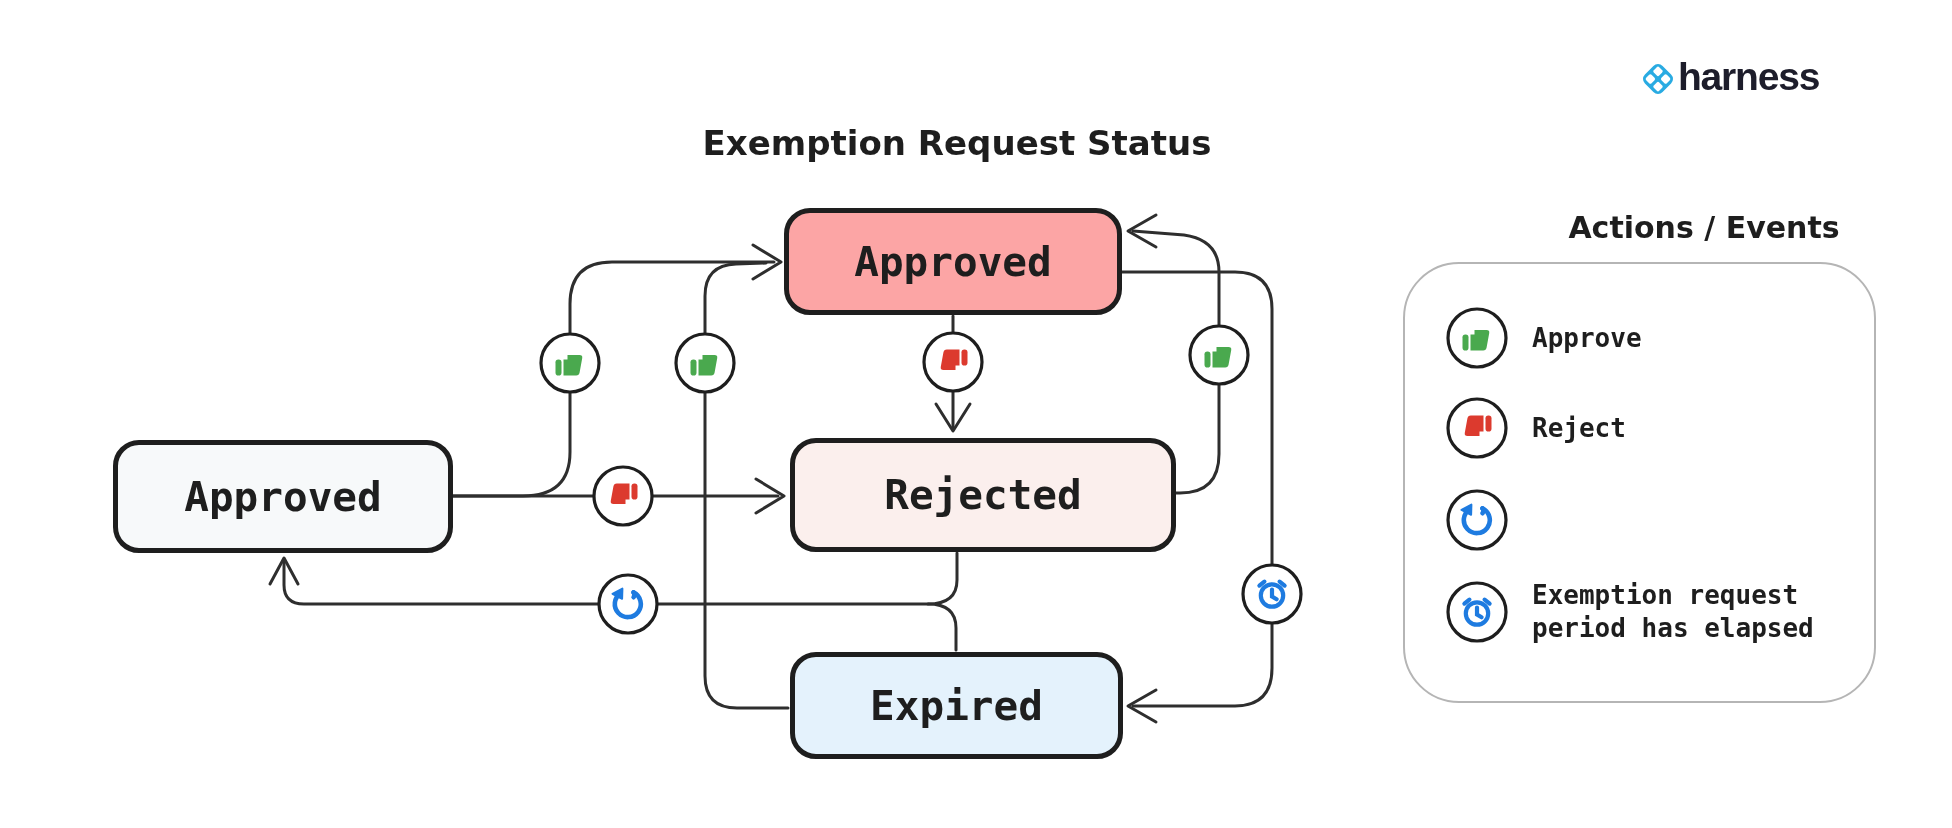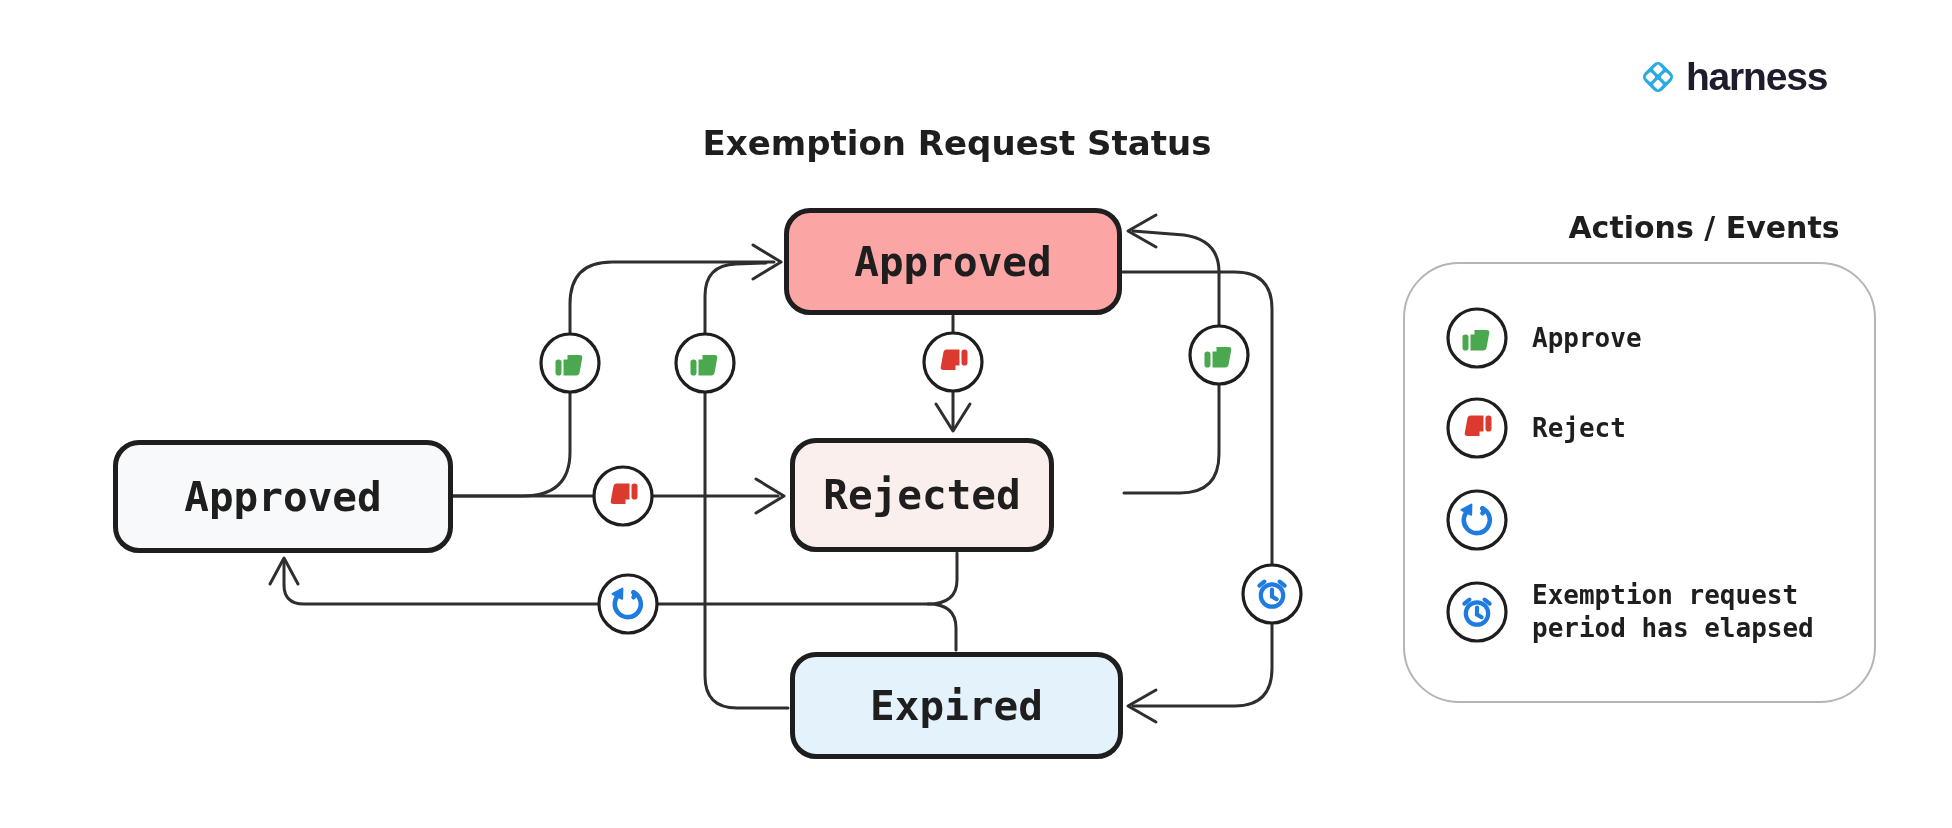--- a/index.html
+++ b/index.html
@@ -21,21 +21,21 @@
 
   
   .legend-panel{left:1403px;top:262px;width:473px;height:441px;border:2.5px solid #b5b5b5;
                 border-radius:56px;box-sizing:border-box;background:#ffffff;}
   .legend-item{position:absolute;left:1446px;display:flex;align-items:center;height:62px;gap:24px;}
   .legend-icon{width:62px;height:62px;flex:0 0 62px;}
   .legend-label{font-family:"DejaVu Sans Mono",monospace;font-weight:600;font-size:26px;
                 line-height:33px;color:#1e1e1e;width:340px;}
 
   
-  .brand{left:1638px;top:55px;display:flex;align-items:center;gap:8px;}
+  .brand{left:1638px;top:55px;display:flex;align-items:flex-end;gap:0;}
   .brand-text{font-family:"Liberation Sans",sans-serif;font-weight:700;font-size:39px;
               letter-spacing:-1.2px;color:#1d1d2b;}
 
   .edge{fill:none;stroke:#2e2e2e;stroke-width:3px;stroke-linecap:round;stroke-linejoin:round;}
   .arrowhead{fill:none;stroke:#2e2e2e;stroke-width:3px;stroke-linecap:round;stroke-linejoin:round;}
 </style>
 </head>
 <body>
 
 <div class="canvas">
@@ -119,21 +119,21 @@
   </svg>
 
   <div class="abs hand diagram-title">Exemption Request Status</div>
 
   <div class="state-box" style="left: 113px; top: 440px; width: 340px; height: 113px; background: rgb(247, 249, 250);">
     <span class="state-label">Approved</span>
   </div>
   <div class="state-box" style="left: 784px; top: 208px; width: 338px; height: 107px; background: #fca5a5;">
     <span class="state-label">Approved</span>
   </div>
-  <div class="state-box" style="left: 790px; top: 438px; width: 264px; height: 114px; background: rgb(251, 239, 237);">
+  <div class="state-box" style="left: 790px; top: 438px; width: 386px; height: 114px; background: rgb(251, 239, 237);">
     <span class="state-label">Rejected</span>
   </div>
   <div class="state-box" style="left: 790px; top: 652px; width: 333px; height: 107px; background: rgb(228, 242, 252);">
     <span class="state-label">Expired</span>
   </div>
 
   <div class="abs hand legend-title">Actions / Events</div>
   <div class="abs legend-panel"></div>
 
   <div class="legend-item" style="top:307px;">

